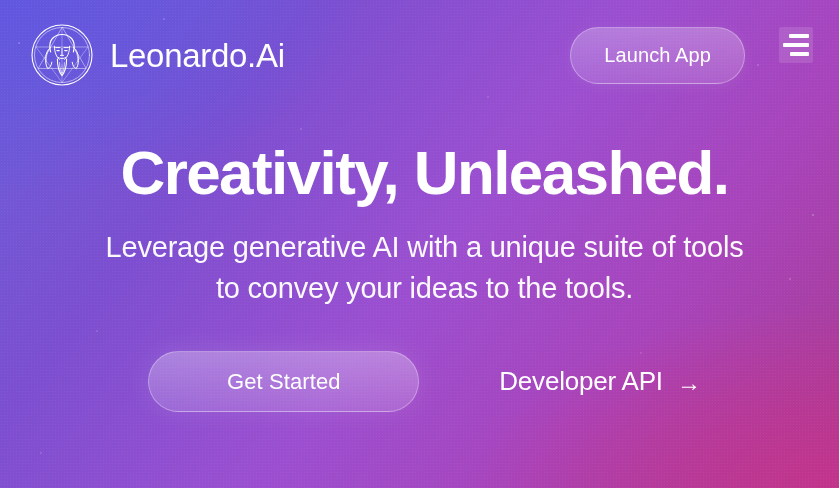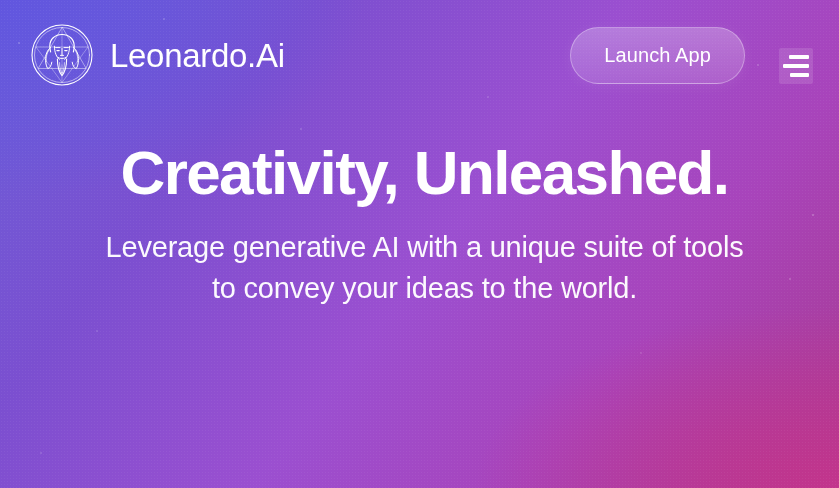--- a/index.html
+++ b/index.html
@@ -80,21 +80,21 @@
     font-size: 33px;
     font-weight: 400;
     letter-spacing: -0.3px;
     line-height: 1;
     white-space: nowrap;
   }
 
   .header-right {
     margin-left: auto;
     display: flex;
-    align-items: flex-end;
+    align-items: flex-start;
     gap: 34px;
   }
 
   .launch-btn {
     display: inline-flex;
     align-items: center;
     justify-content: center;
     height: 57px;
     padding: 0 33px;
     border-radius: 30px;
@@ -279,18 +279,26 @@
       </button>
     </div>
   </header>
 
   <section class="hero">
 
     <h1 class="hero-title">Creativity, Unleashed.</h1>
 
     <p class="hero-sub">
       <span>Leverage generative AI with a unique suite of tools</span><br>
-      <span>to convey your ideas to the world.</span>
+      <span>to convey your ideas to the tools.</span>
     </p>
 
+    <div class="hero-actions">
+      <button class="get-started-btn">Get Started</button>
+
+      <a class="dev-api-link" href="#">
+        <span>Developer API</span>
+        <span class="arrow-icon">→</span>
+      </a>
+    </div>
   </section>
 
 </div>
 
 </body></html>

